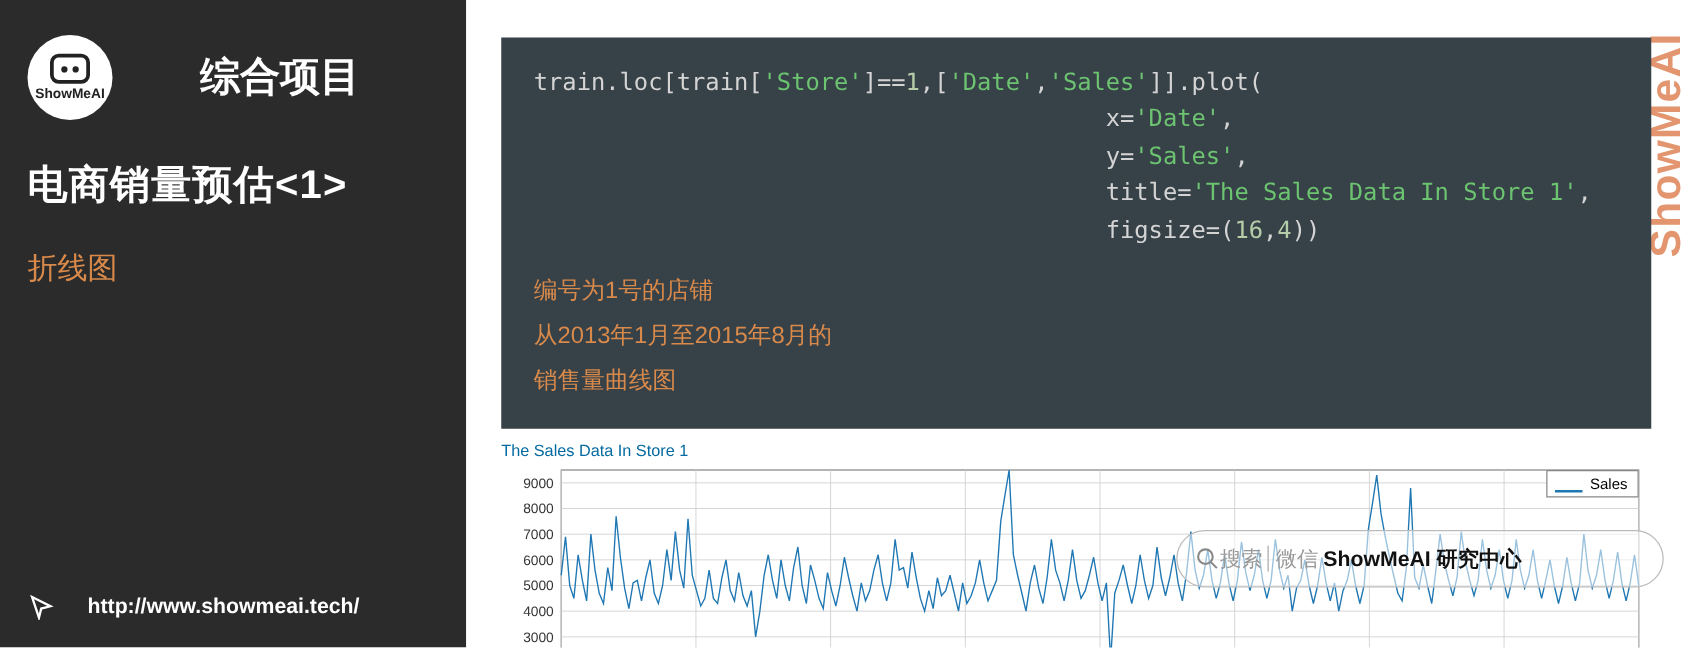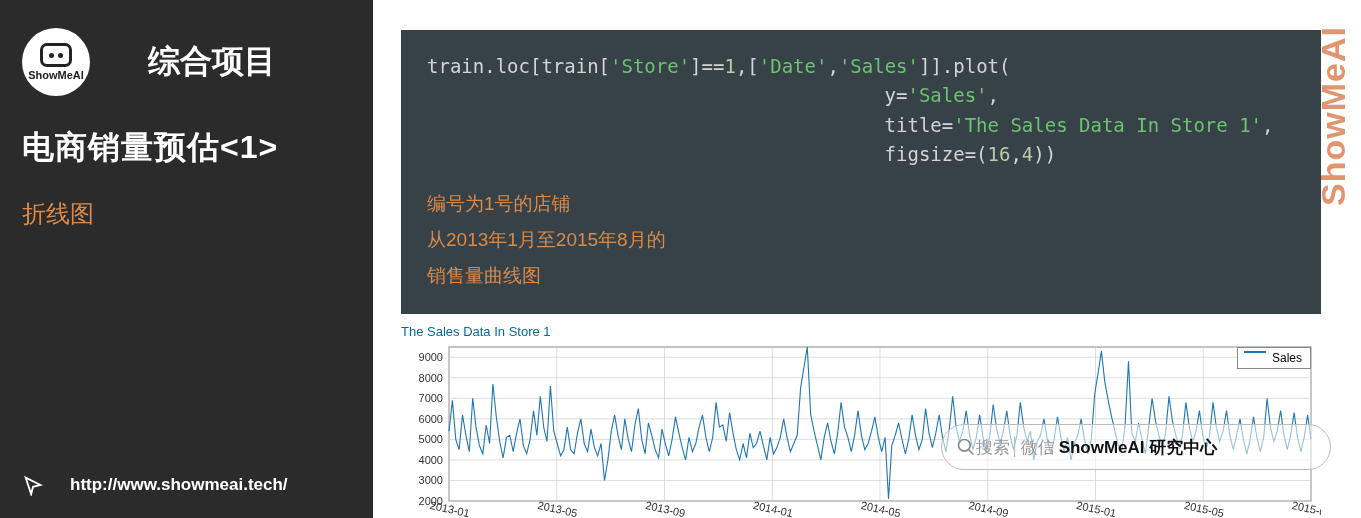--- a/index.html
+++ b/index.html
@@ -22,21 +22,21 @@
     width: 68px; height: 68px;
     border-radius: 50%;
     background: #fff;
     display: flex; flex-direction: column;
     align-items: center; justify-content: center;
     font-size: 11px; font-weight: bold; color: #222; gap: 2px;
   }
   .logo-top { width: 32px; height: 24px; border: 3px solid #222; border-radius: 7px;
     display:flex; align-items:center; justify-content:center; gap:4px;}
   .logo-eye { width:5px; height:5px; border-radius:50%; background:#222;}
-  .t1 { font-size: 32px; font-weight: 700; margin-left: 40px;}
+  .t1 { font-size: 32px; font-weight: 700; margin-left: 52px;}
   .t2 { font-size: 32px; font-weight: 700; margin-top: 30px; letter-spacing:1px;}
   .t3 { font-size: 30px; font-weight: 700; color: #d4642a; margin-top: 70px;}
   .t3 .eda { color: #d4642a;}
   .t4 { font-size: 24px; color: #d98a4a; margin-top: 28px;}
   .footer {
     position: absolute; bottom: 22px; left: 22px;
     display: flex; align-items: center; gap: 26px;
     font-size: 17px; font-weight: 600;
   }
   .cursor-icn {
@@ -74,21 +74,21 @@
   .chart-title { text-align: left; font-size: 13px; color: #0369a1; margin-bottom: 2px;}
   .chart-inner { position: relative; width: 920px; height: 190px; }
   svg.plot { width: 100%; height: 100%; }
   .ytick, .xtick { font-size: 11px; fill: #333; font-family: Arial; }
   .xlabel { font-size: 12px; fill:#333; }
   .grid line { stroke: #d0d0d0; stroke-width: 0.7; }
   .legend {
     position: absolute; top: 6px; right: 10px;
     border: 1px solid #888; background: #fff;
     font-size: 12px; padding: 3px 8px 3px 6px;
-    display:flex; align-items:flex-start; gap:6px;
+    display:flex; align-items:flex-end; gap:6px;
   }
   .legend-line { width: 22px; height: 2px; background: #1f77b4; display:inline-block;}
   .watermark-v {
     position: absolute; right: 8px; top: 26px;
     writing-mode: vertical-rl; text-orientation: mixed;
     transform: rotate(180deg);
     font-size: 34px; font-weight: 800; color: #d4642a; opacity: 0.68;
     letter-spacing: 1px; font-family: Arial;
   }
   .searchbox {
@@ -127,20 +127,21 @@
     </svg>
     <span>http://www.showmeai.tech/</span>
   </div>
 </div>
 
 <div class="right">
   <div class="watermark-v">ShowMeAI</div>
 
   <div class="codebox">
     <div class="line"><span class="c-plain">train.loc[train[</span><span class="c-str">'Store'</span><span class="c-plain">]==</span><span class="c-num">1</span><span class="c-plain">,[</span><span class="c-str">'Date'</span><span class="c-plain">,</span><span class="c-str">'Sales'</span><span class="c-plain">]].plot(</span></div>
+    <div class="line"><span class="c-plain">                                        x=</span><span class="c-str">'Date'</span><span class="c-plain">,</span></div>
     <div class="line"><span class="c-plain">                                        y=</span><span class="c-str">'Sales'</span><span class="c-plain">,</span></div>
     <div class="line"><span class="c-plain">                                        title=</span><span class="c-str">'The Sales Data In Store 1'</span><span class="c-plain">,</span></div>
     <div class="line"><span class="c-plain">                                        figsize=(</span><span class="c-num">16</span><span class="c-plain">,</span><span class="c-num">4</span><span class="c-plain">))</span></div>
     <div class="note">
       <div>编号为1号的店铺</div>
       <div>从2013年1月至2015年8月的</div>
       <div>销售量曲线图</div>
     </div>
   </div>
 

